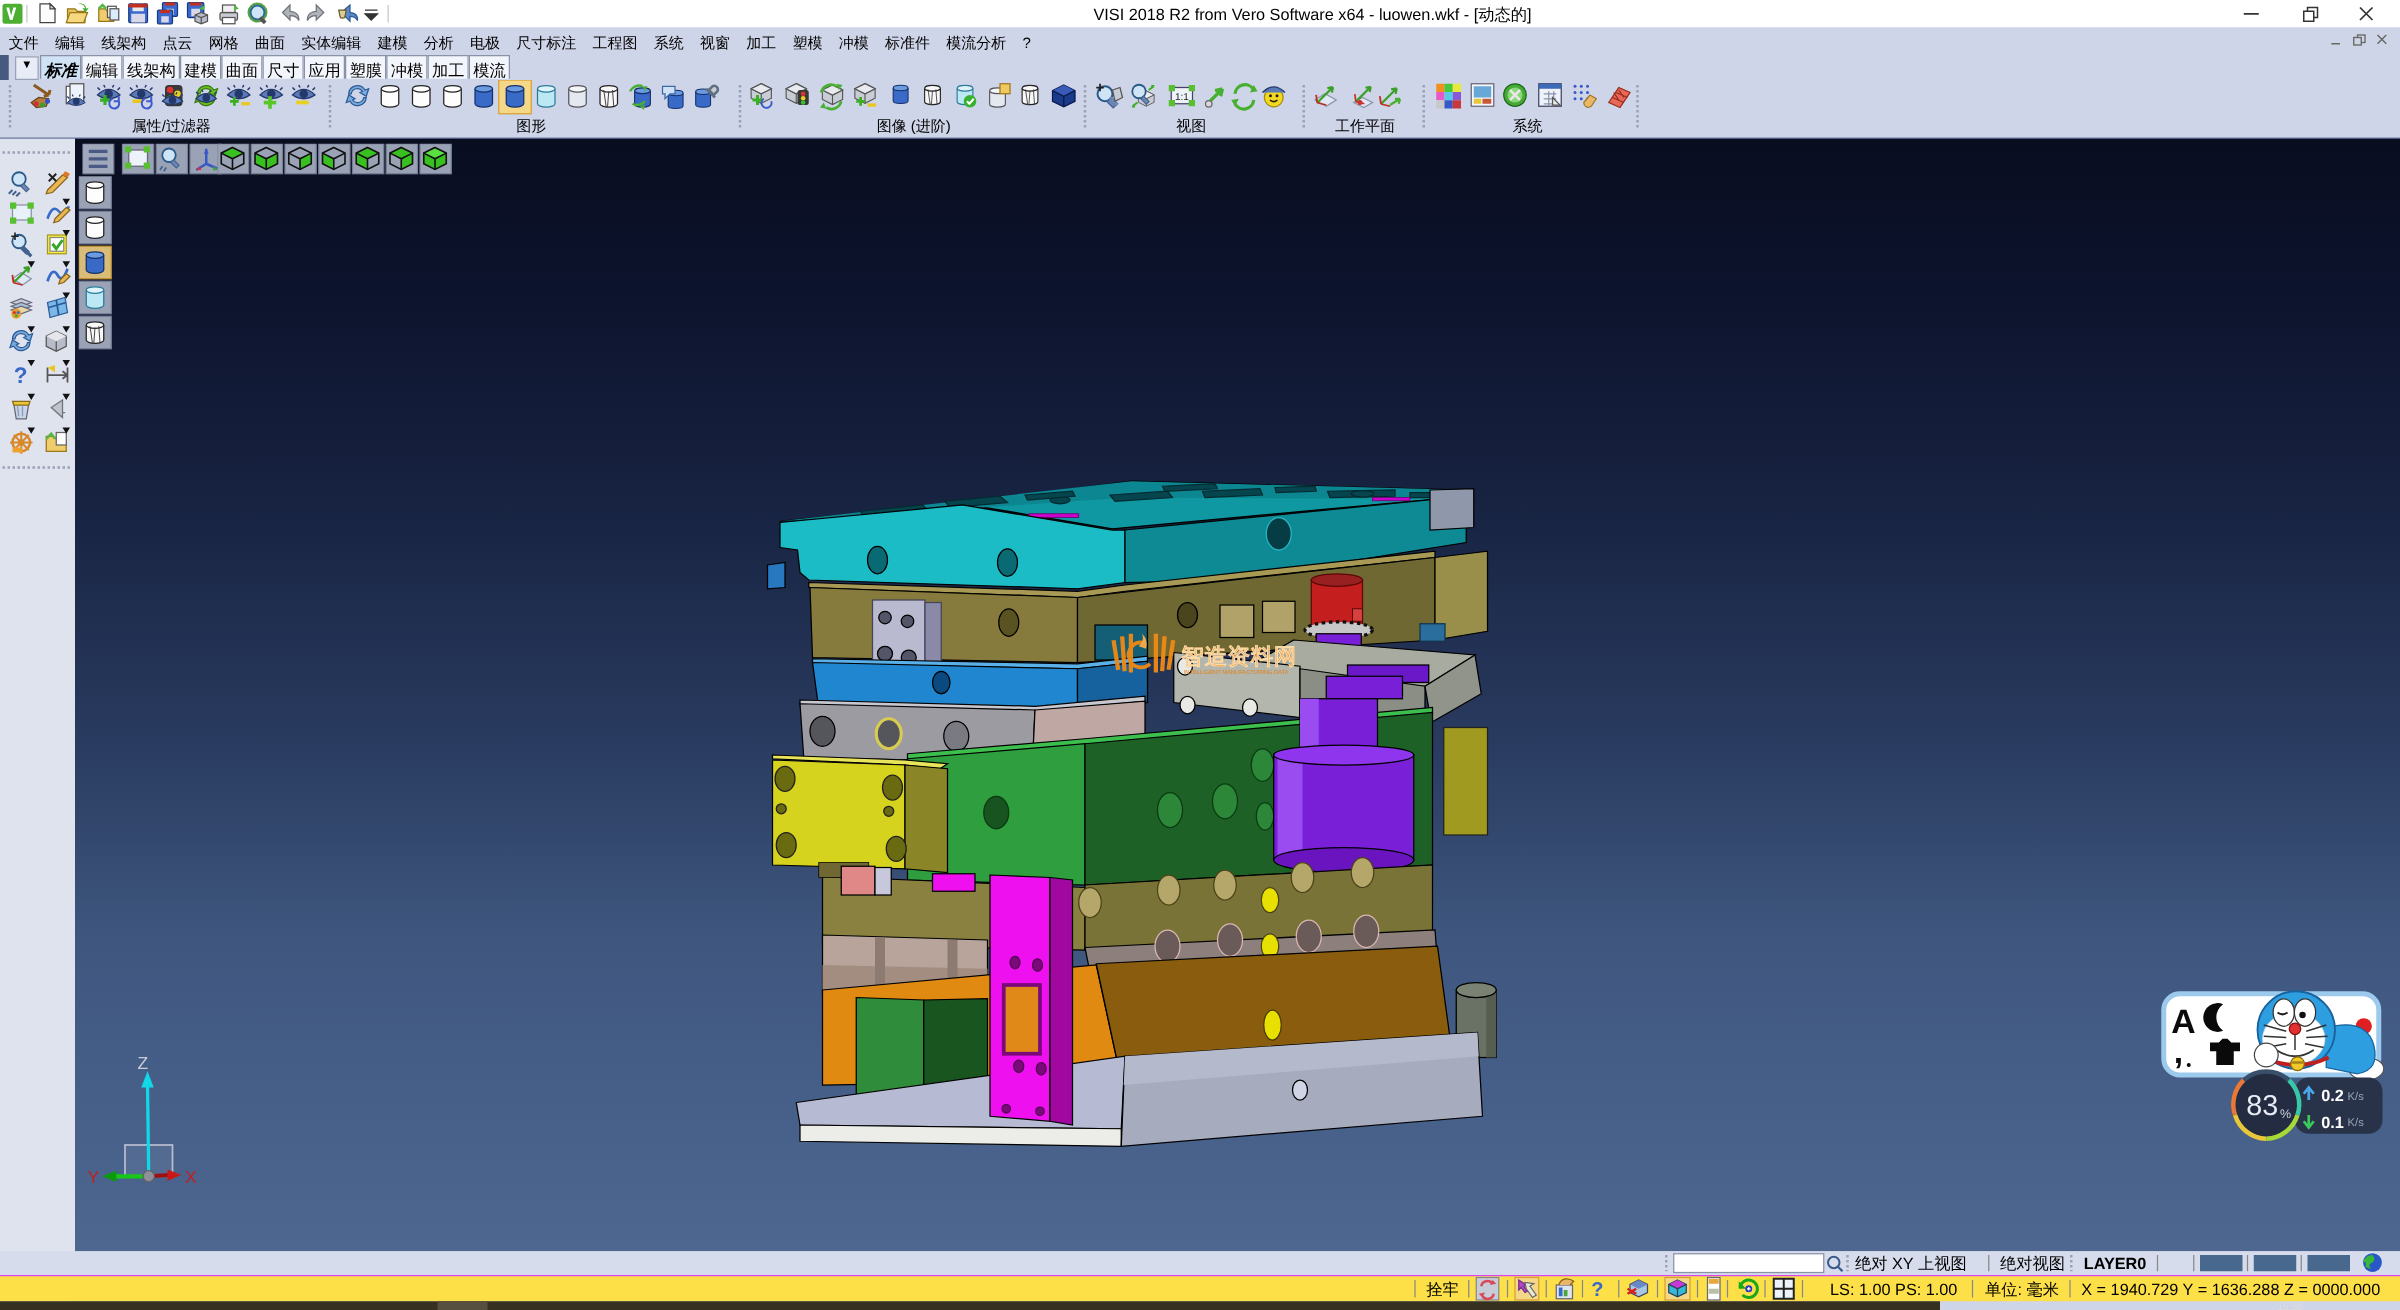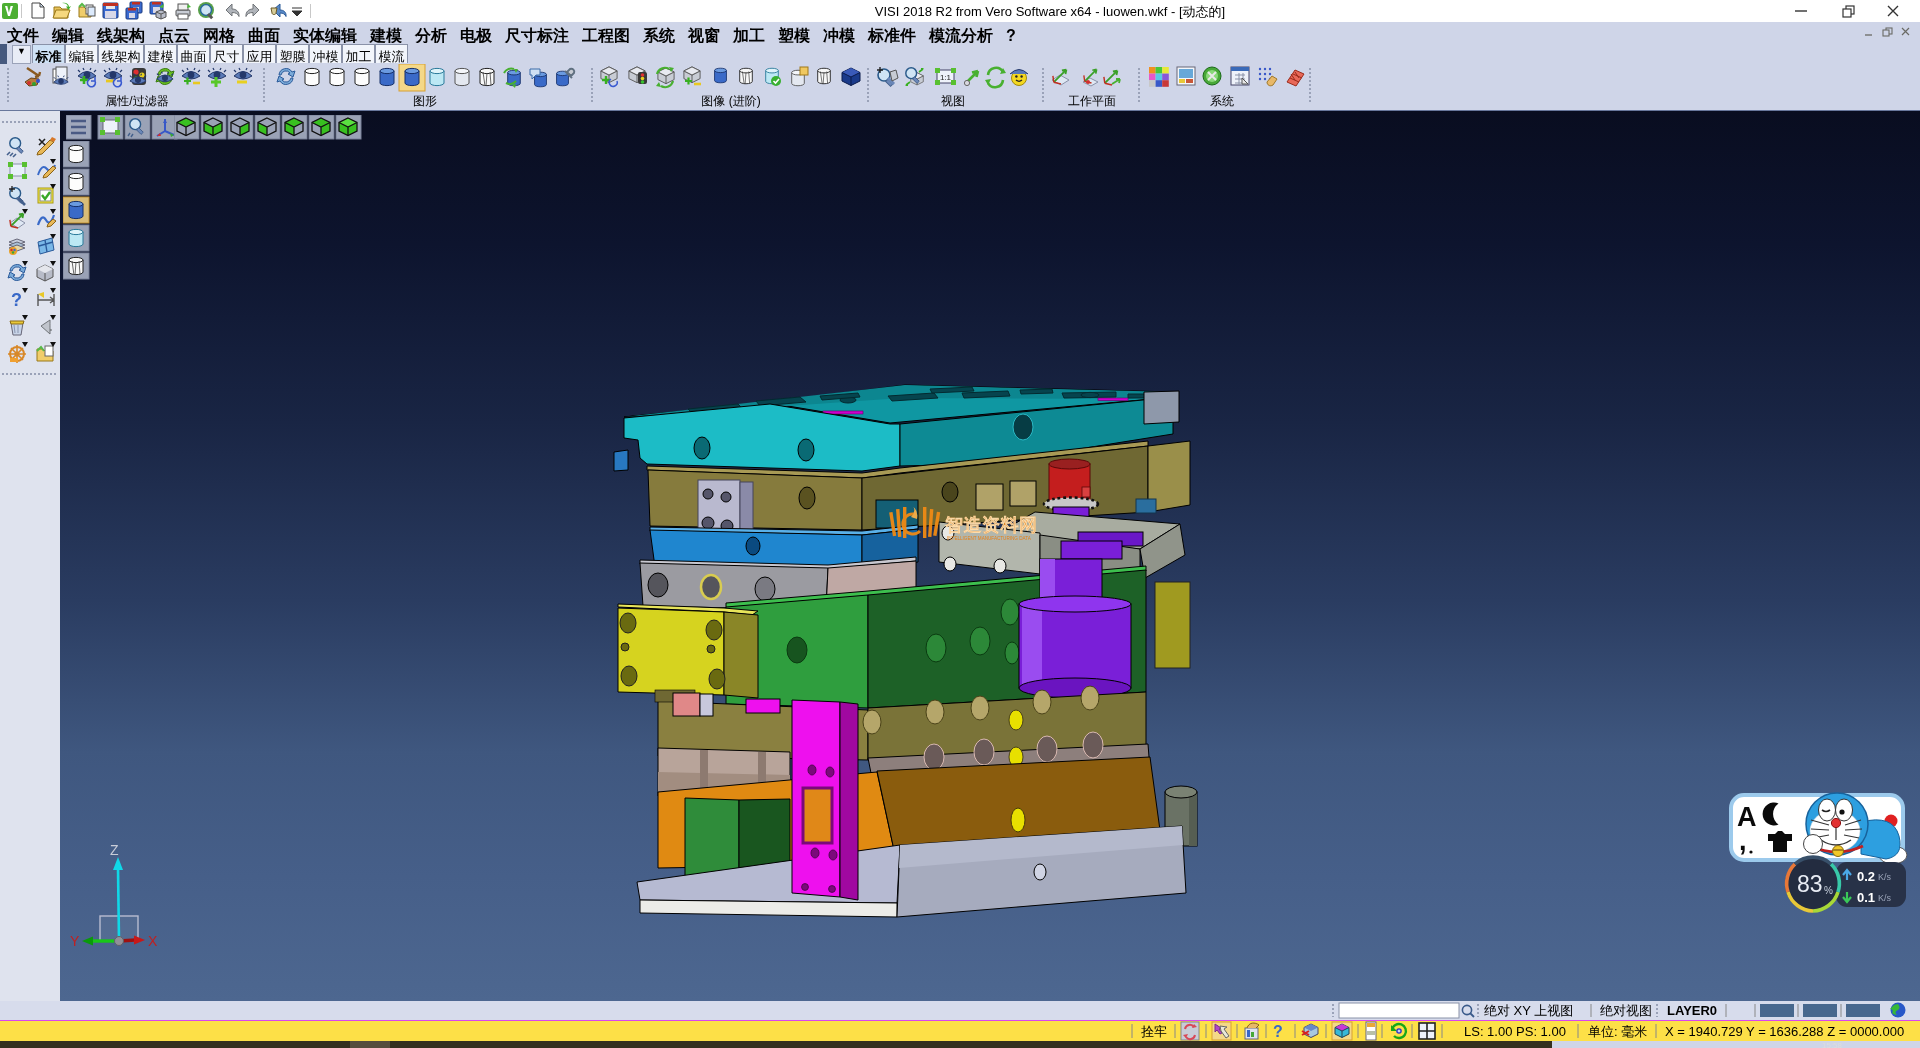--- a/index.html
+++ b/index.html
@@ -1,25 +1,25 @@
 <!DOCTYPE html>
 <html><head>
 <meta charset="utf-8">
 <style>
 html,body{margin:0;padding:0;width:1920px;height:1048px;overflow:hidden;
  font-family:"Liberation Sans",sans-serif;background:#cfd5e8;}
 .ab{position:absolute;}
 #titlebar{left:0;top:0;width:1920px;height:22px;background:#ffffff;}
 #title-text{left:0;top:3px;width:2100px;text-align:center;font-size:13px;color:#000;}
 #menubar{left:0;top:22px;width:1920px;height:21px;background:#cfd5e8;}
-.menuitem{display:inline-block;padding:4px 6px 0 7px;font-size:16px;color:#000;font-weight:bold;}
+.menuitem{display:inline-block;padding:4px 6px 0 7px;font-size:12px;color:#000;}
 #tabrow{left:0;top:43px;width:1920px;height:21px;background:#cfd5e8;}
 .tab{display:inline-block;height:15px;padding:3px 2.5px 0 2.5px;font-size:13px;color:#000;
  background:#f2f5fb;border:1px solid #8a92a8;border-bottom:none;margin-right:0px;vertical-align:top;}
-.tab.sel{background:#cfe2f6;font-weight:bold;}
+.tab.sel{background:#cfe2f6;font-weight:bold;font-style:italic;}
 #toolrow{left:0;top:64px;width:1920px;height:46px;background:#cfd5e8;border-bottom:2px solid #68779c;}
 #leftpanel{left:0;top:111px;width:60px;height:930px;background:#dfe3ee;}
 #viewport{left:60px;top:111px;width:1860px;height:890px;
  background:linear-gradient(180deg,#090d20 0%,#0d142e 15%,#192544 35%,#2a3c61 55%,#3f577f 72%,#465f89 86%,#4d6790 100%);}
 #status1{left:0;top:1001px;width:1920px;height:19px;background:#d7dcec;border-bottom:4px solid #d946ef;}
 #status2{left:0;top:1021px;width:1920px;height:20px;background:#fde047;text-align:center;}
 #taskstrip{left:0;top:1041px;width:1552px;height:7px;background:#35301f;}
 svg{display:block;}
 </style>
 </head>

